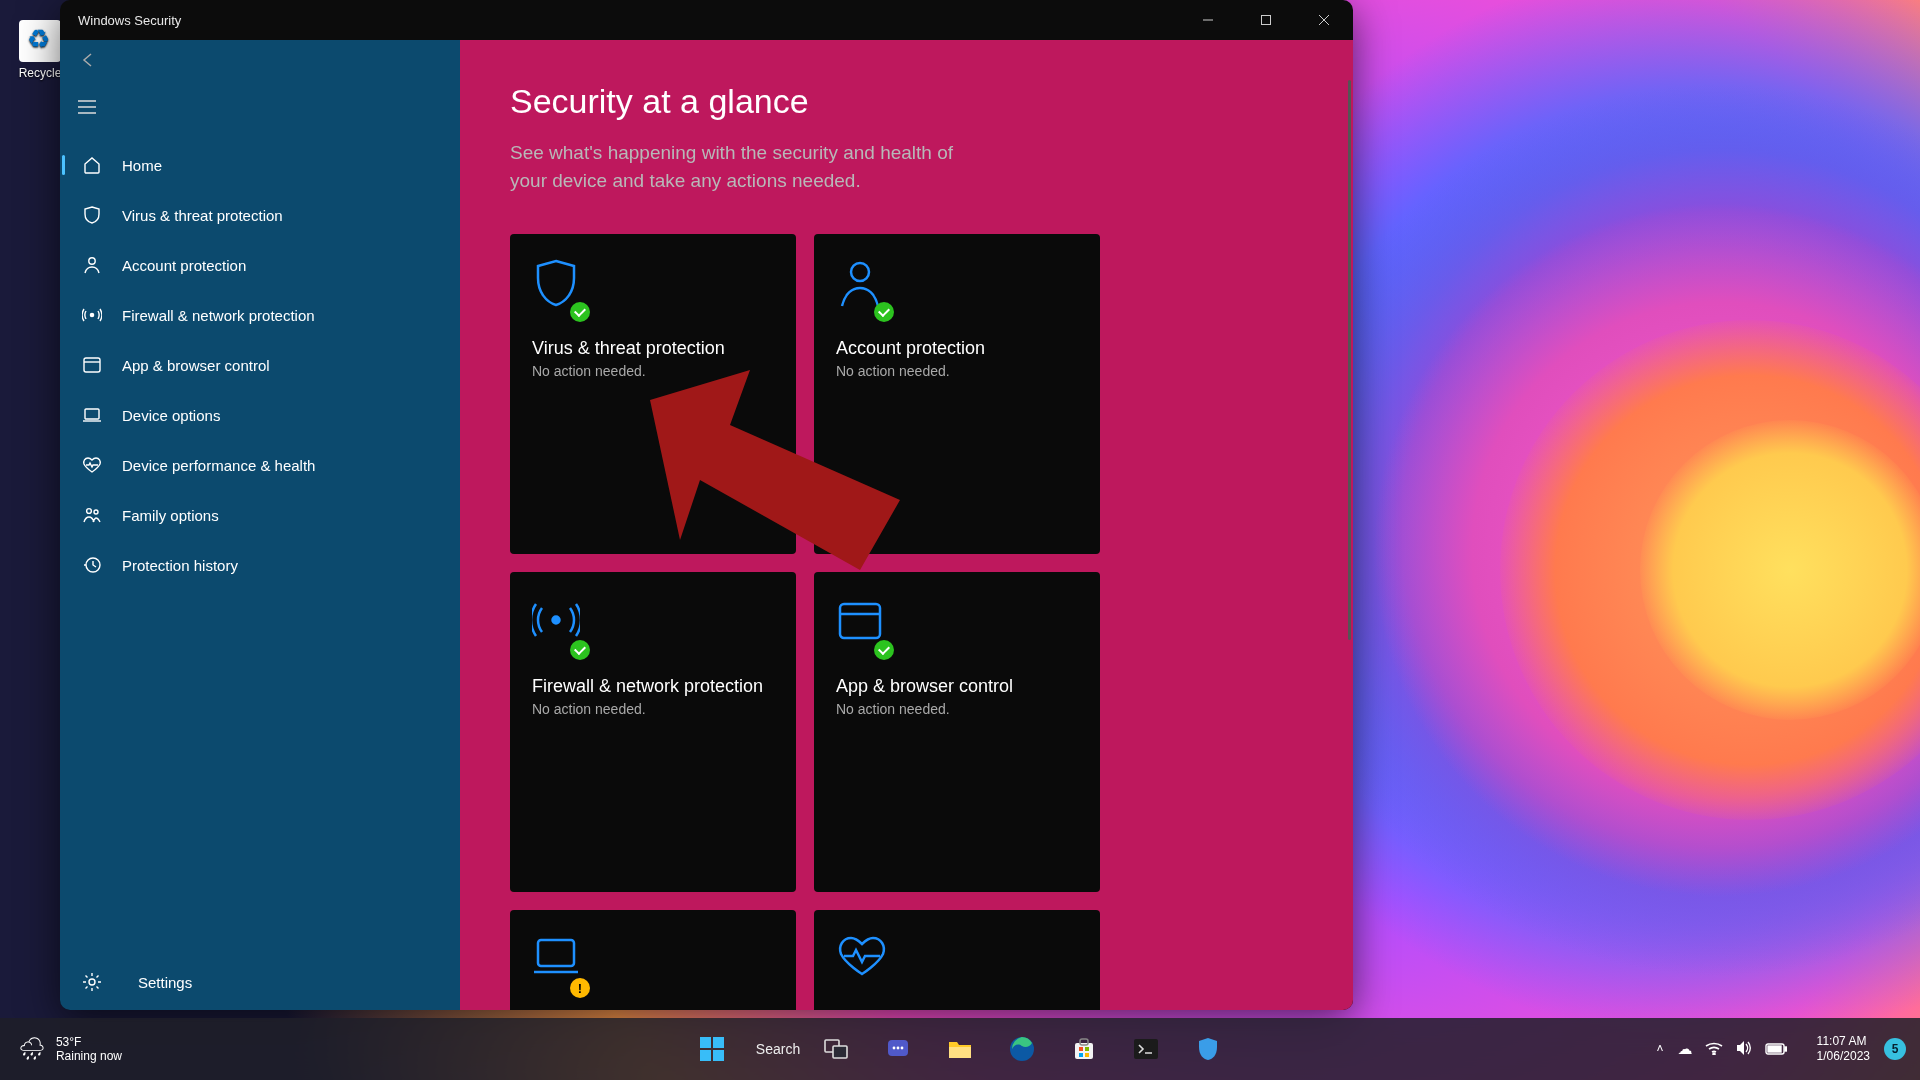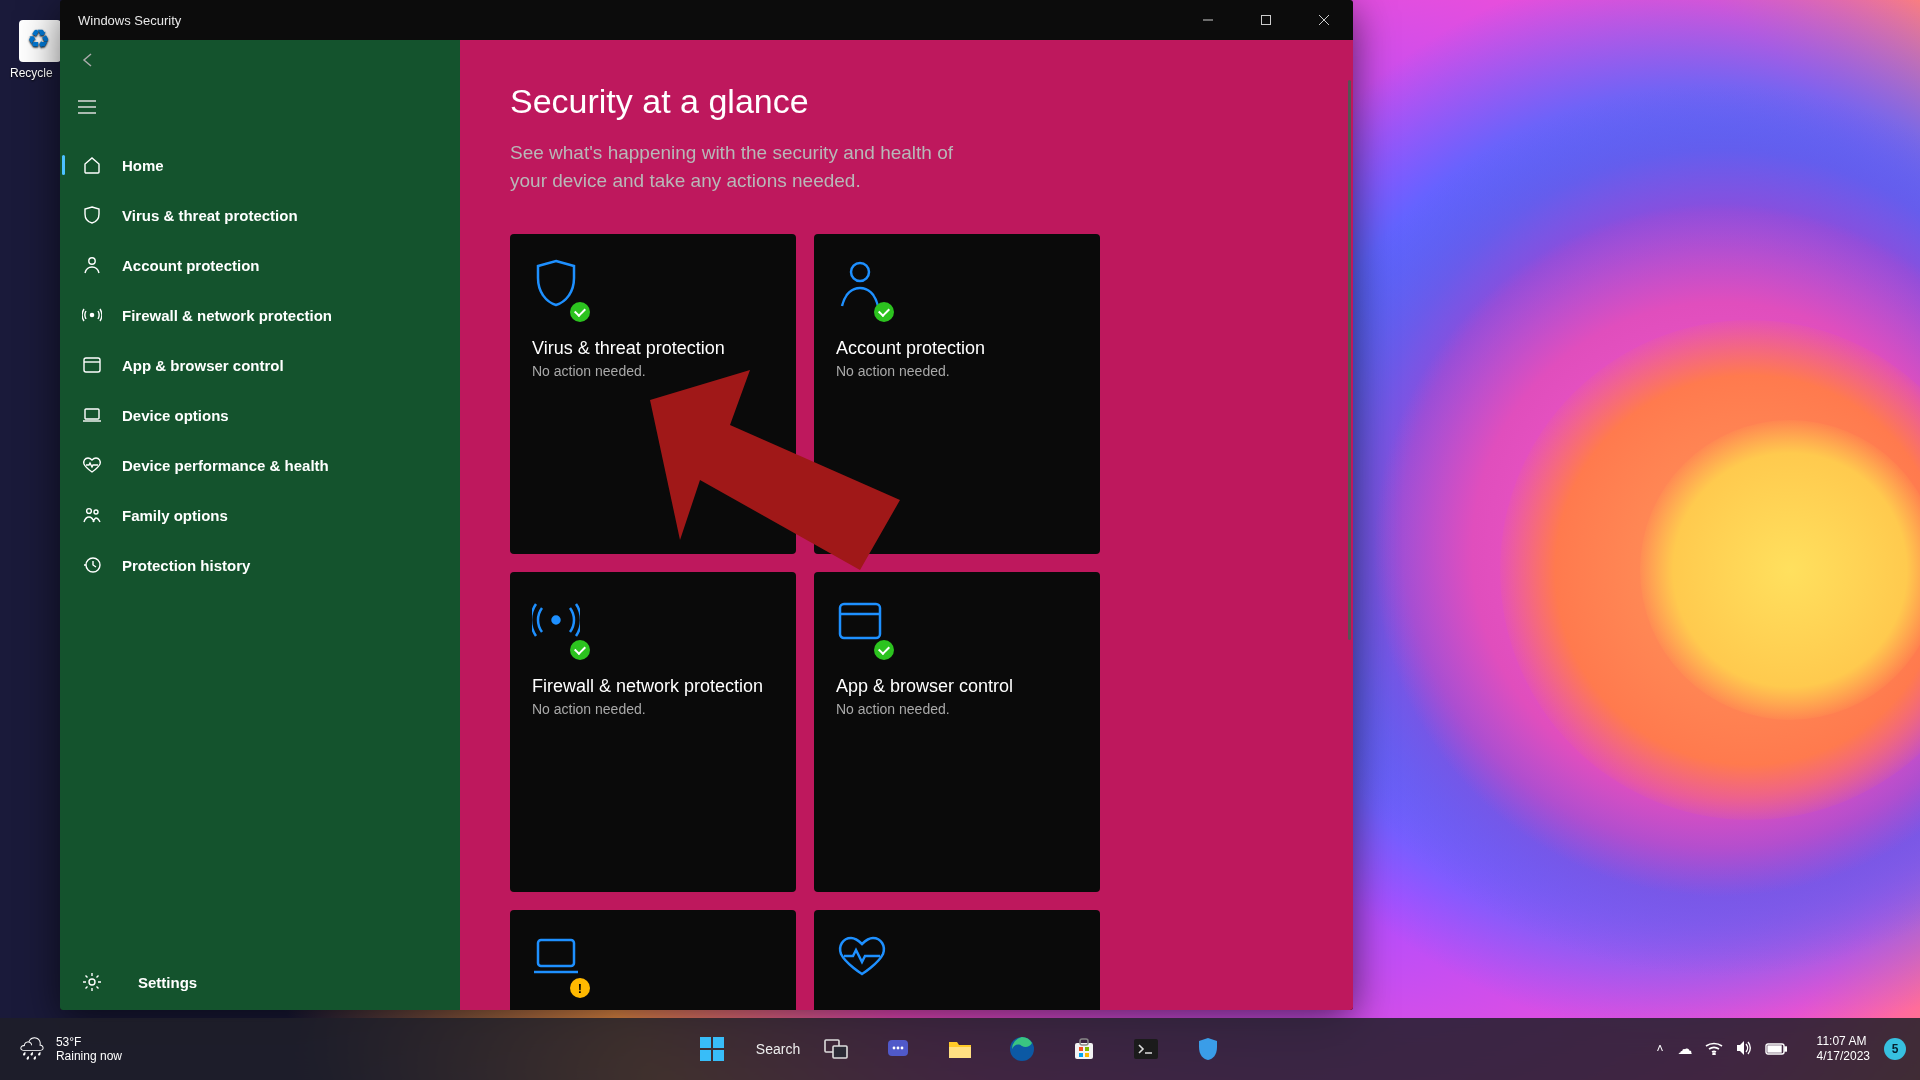--- a/index.html
+++ b/index.html
@@ -11,33 +11,33 @@
 
 .bloom{position:absolute;right:0;top:0;width:1100px;height:1080px;overflow:hidden;z-index:0;}
 .bloom div{position:absolute;border-radius:50%;}
 .b1{width:1100px;height:1100px;right:-350px;top:-50px;background:radial-gradient(circle,#4a8eff 0%,#3a6eff 45%,transparent 70%);}
 .b2{width:900px;height:900px;right:-250px;top:80px;background:radial-gradient(circle,#a15eff 0%,#8a4edd 50%,transparent 70%);}
 .b3{width:700px;height:700px;right:-150px;top:200px;background:radial-gradient(circle,#ff5ecd 0%,#e04ebd 50%,transparent 70%);}
 .b4{width:500px;height:500px;right:-80px;top:320px;background:radial-gradient(circle,#ff9a5e 0%,#ff7a4e 55%,transparent 72%);}
 .b5{width:300px;height:300px;right:-20px;top:420px;background:radial-gradient(circle,#ffe05e 0%,#ffca4e 55%,transparent 72%);}
 
 
-.desktop-icon{position:absolute;left:10px;top:20px;text-align:left;width:60px;color:#fff;font-size:12px;z-index:1;text-shadow:0 1px 2px #000;}
+.desktop-icon{position:absolute;left:10px;top:20px;text-align:center;width:60px;color:#fff;font-size:12px;z-index:1;text-shadow:0 1px 2px #000;}
 .desktop-icon .bin{width:42px;height:42px;margin:0 auto 4px;background:#fff;border-radius:4px;position:relative;}
 .desktop-icon .bin::after{content:"♻";color:#0078d4;font-size:26px;position:absolute;left:8px;top:4px;}
 
 
-.window{position:absolute;left:60px;top:0;width:1293px;height:1010px;background:#0c0c0c;border-radius:3px;overflow:hidden;z-index:2;box-shadow:0 10px 40px rgba(0,0,0,.6);}
+.window{position:absolute;left:60px;top:0;width:1293px;height:1010px;background:#0c0c0c;border-radius:10px;overflow:hidden;z-index:2;box-shadow:0 10px 40px rgba(0,0,0,.6);}
 .titlebar{height:40px;display:flex;align-items:center;color:#e8e8e8;font-size:13px;padding-left:18px;}
 .titlebar .spacer{flex:1;}
 .titlebar .wbtn{width:58px;height:40px;display:flex;align-items:center;justify-content:center;color:#ccc;}
 .winbody{display:flex;height:calc(100% - 40px);}
 
 
-.sidebar{width:400px;background:#14532d;display:flex;flex-direction:column;font-weight:bold;}
+.sidebar{width:400px;background:#0c4a6e;display:flex;flex-direction:column;}
 .back-row{height:40px;display:flex;align-items:center;padding-left:18px;}
 .back-row svg{stroke:#aaa;}
 .ham-row{height:46px;display:flex;align-items:center;padding-left:18px;margin-top:4px;margin-bottom:10px;}
 .navlist{flex:1;display:flex;flex-direction:column;gap:0;}
 .navitem{height:50px;display:flex;align-items:center;padding-left:22px;color:#fff;font-size:15px;cursor:pointer;position:relative;}
 .navitem svg{margin-right:20px;flex-shrink:0;}
 .navitem.active::before{content:"";position:absolute;left:2px;top:15px;width:3px;height:20px;background:#4cc2ff;border-radius:2px;}
 .sidebar-footer{height:56px;display:flex;align-items:center;padding-left:22px;color:#fff;font-size:15px;cursor:pointer;gap:16px;}
 .sidebar-footer svg{margin-right:20px;}
 
@@ -372,19 +372,19 @@
       <span>
         <svg width="22" height="12" fill="none" stroke="#fff" stroke-width="1.4">
             <rect x="1" y="1" width="18" height="10" rx="2"></rect>
             <rect x="20" y="4" width="2" height="4" fill="#fff"></rect>
             <rect x="3" y="3" width="13" height="6" fill="#fff"></rect>
           </svg>
       </span>
     </div>
     <div class="clock">
       <div>11:07 AM</div>
-      <div>4/17/2023</div>
+      <div>1/06/2023</div>
     </div>
     <div class="notif-badge">
       <span>5</span>
     </div>
   </div>
 </div>
 
 </body></html>

